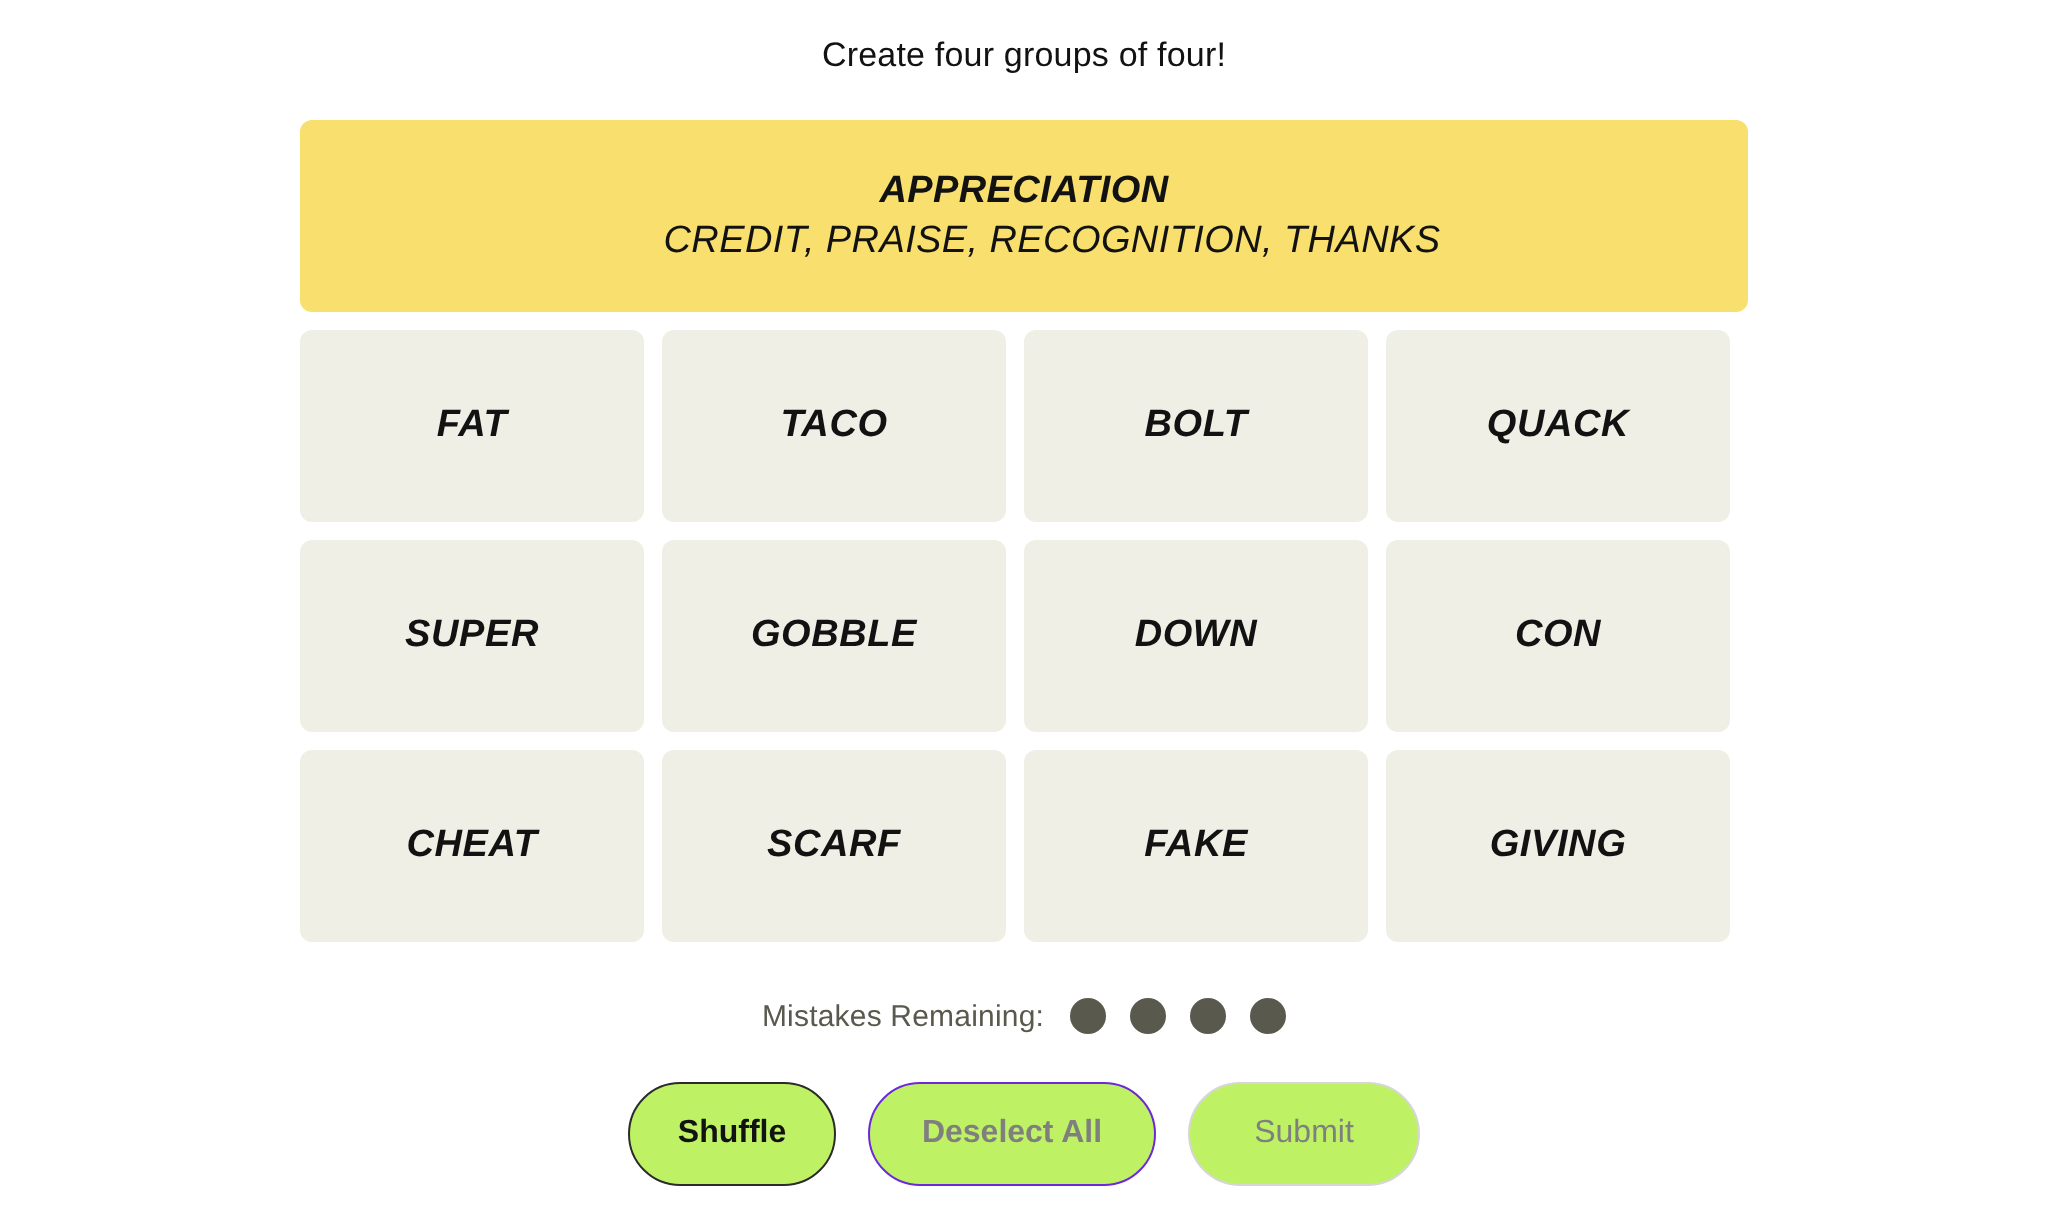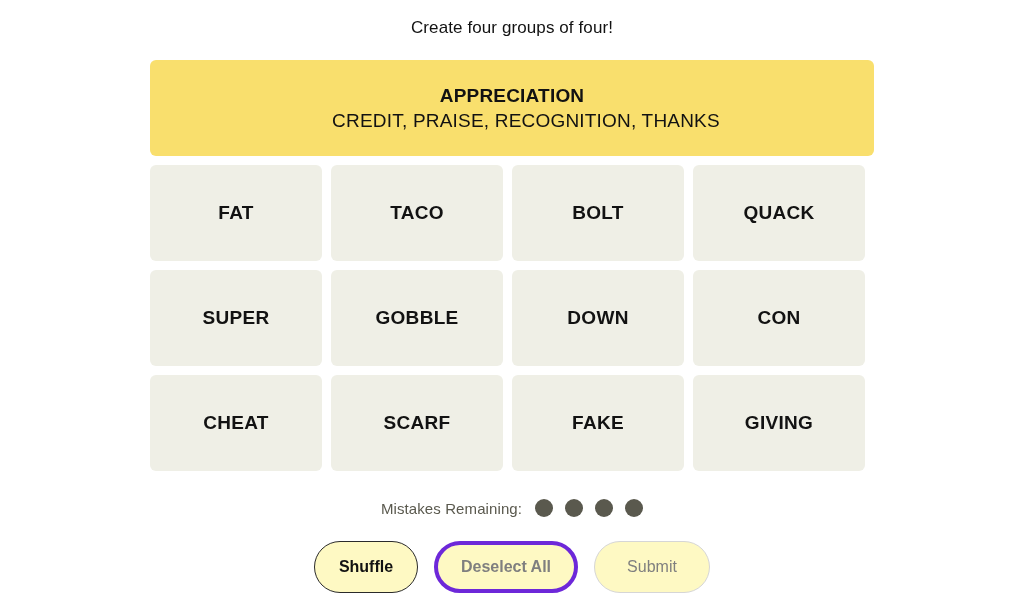--- a/index.html
+++ b/index.html
@@ -33,20 +33,21 @@
     font-weight: 400;
   }
 
   
   .board {
     width: 724px;
     margin-top: 21px;
     display: flex;
     flex-direction: column;
     gap: 9px;
+    font-style: italic;
   }
 
   
   .solved-row {
     width: 724px;
     height: 96px;
     border-radius: 6px;
     display: flex;
     flex-direction: column;
     align-items: center;
@@ -129,38 +130,38 @@
   
   .buttons {
     margin-top: 24px;
     display: flex;
     gap: 16px;
     align-items: center;
   }
   .btn {
     height: 52px;
     border-radius: 26px;
-    background: #fef9c3;
+    background: #bef264;
     font-size: 16px;
     font-family: "Liberation Sans", sans-serif;
     display: flex;
     align-items: center;
     justify-content: center;
     cursor: pointer;
     white-space: nowrap;
   }
   .btn-shuffle {
     width: 104px;
     border: 1px solid #2b2b2b;
     color: #121212;
     font-weight: 700;
   }
   .btn-deselect {
     width: 144px;
-    border: 4px solid #6d28d9;
+    border: 1px solid #6d28d9;
     color: #7f7f7f;
     font-weight: 700;
   }
   .btn-submit {
     width: 116px;
     border: 1px solid #d6d6d6;
     color: #7f7f7f;
     font-weight: 400;
   }
 </style>

